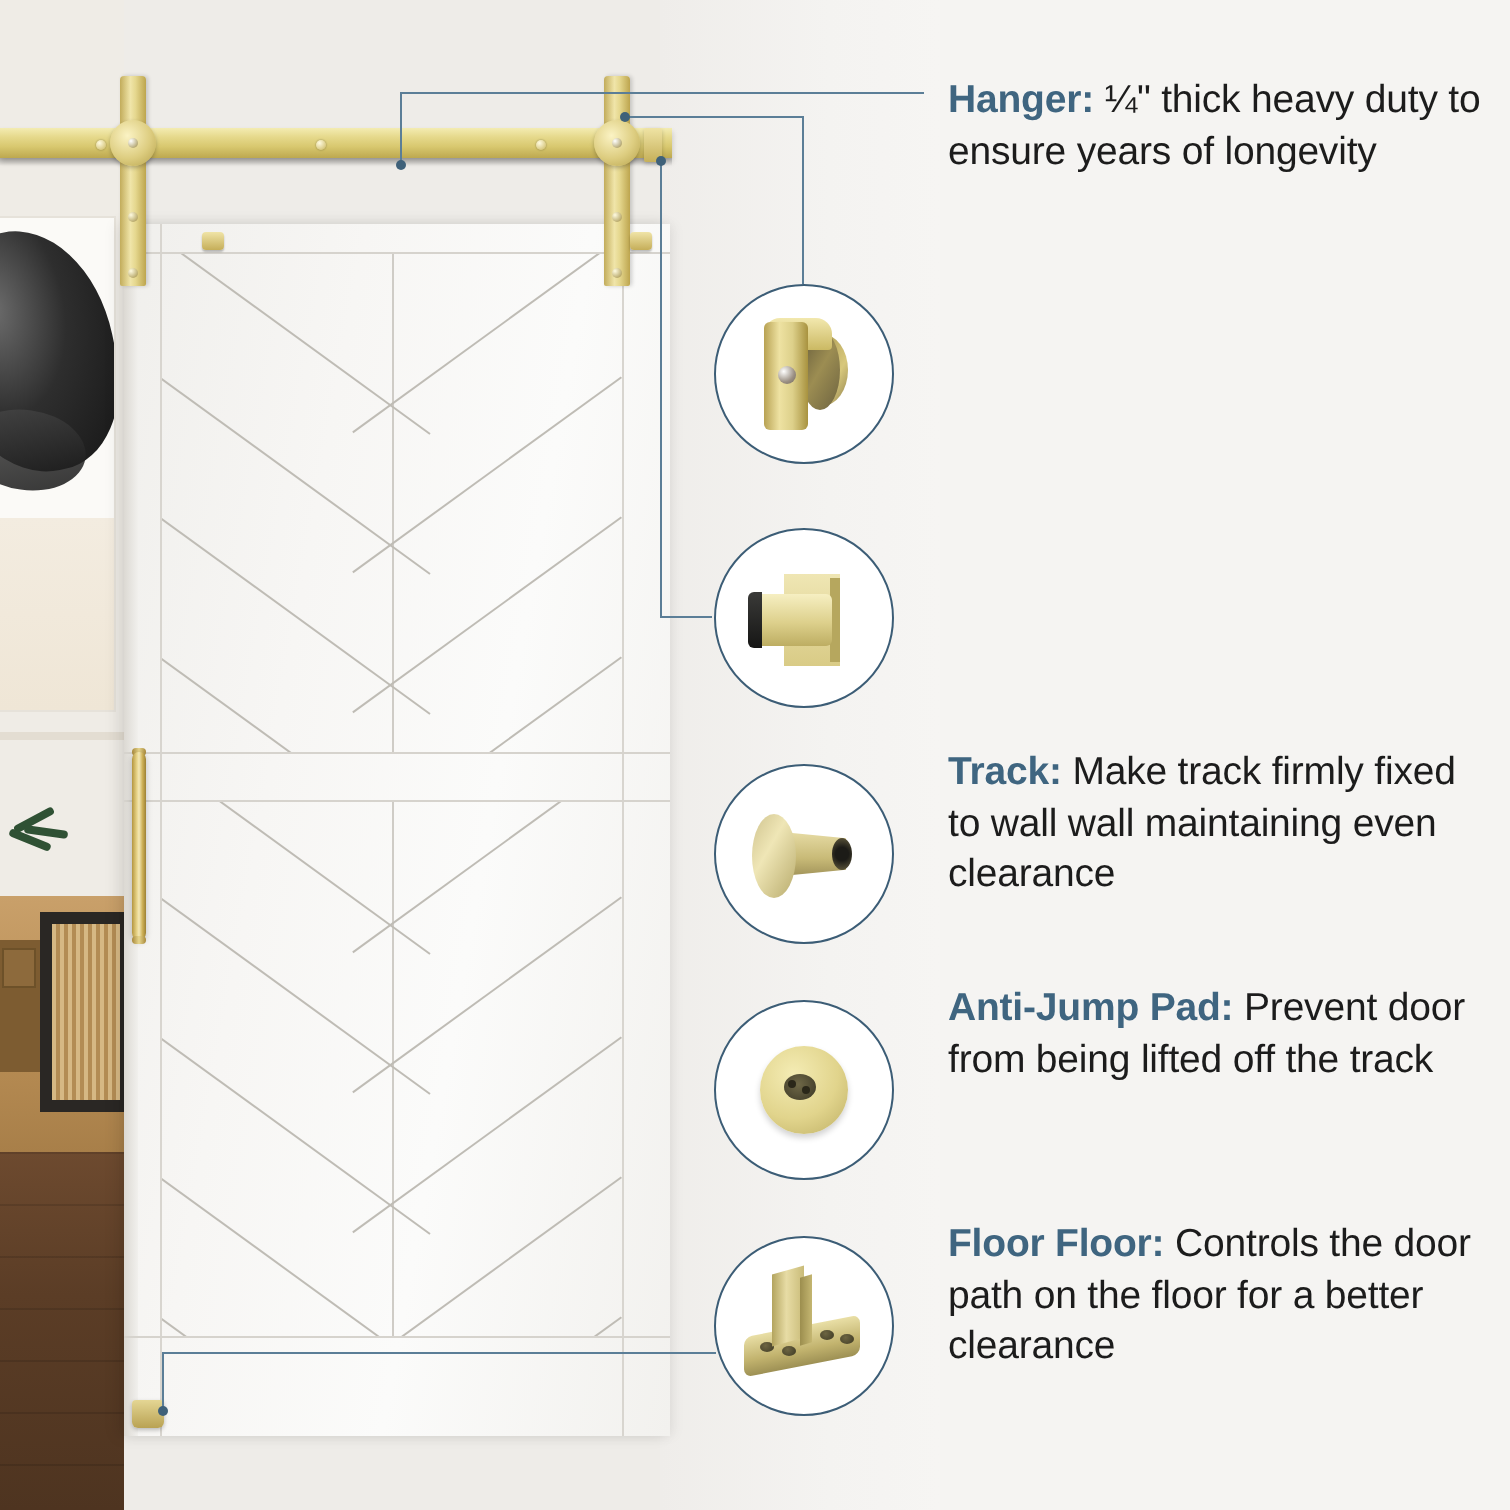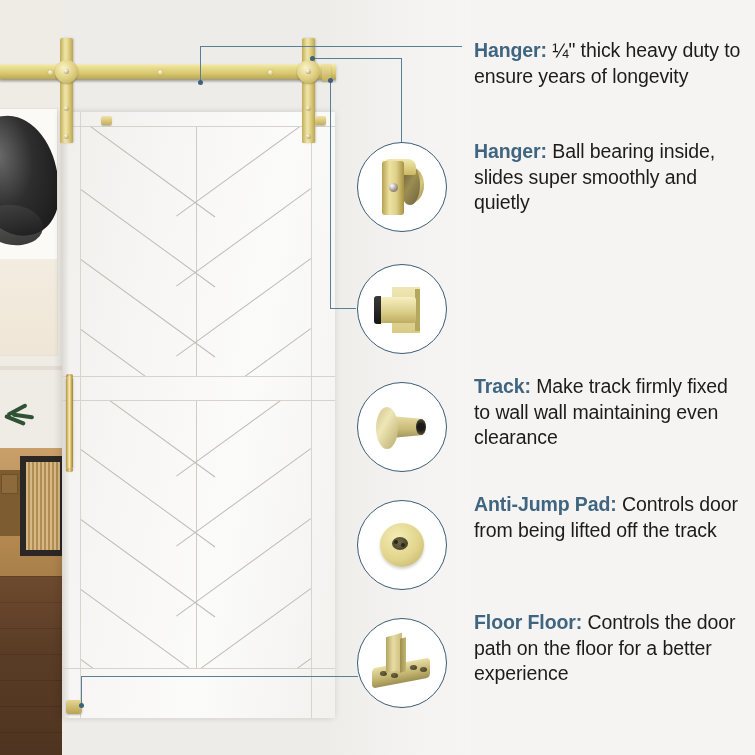--- a/index.html
+++ b/index.html
@@ -337,35 +337,31 @@
     </div>
   </div>
 
   <div class="txtpanel">
 
     <div class="blk" style="top:38px">
       <b>Hanger:</b>
       <span>¼" thick heavy duty to ensure years of longevity</span>
     </div>
 
-    <div class="blk" style="top:139px">
-      <b>Hanger:</b>
-      <span>Ball bearing inside, slides super smoothly and quietly</span>
-    </div>
 
 
     <div class="blk" style="top:374px">
       <b>Track:</b>
       <span>Make track firmly fixed to wall wall maintaining even clearance</span>
     </div>
 
     <div class="blk" style="top:492px">
       <b>Anti-Jump Pad:</b>
-      <span>Controls door from being lifted off the track</span>
+      <span>Prevent door from being lifted off the track</span>
     </div>
 
     <div class="blk" style="top:610px">
       <b>Floor Floor:</b>
-      <span>Controls the door path on the floor for a better experience</span>
+      <span>Controls the door path on the floor for a better clearance</span>
     </div>
 
   </div>
 </div>
 
 </body></html>

